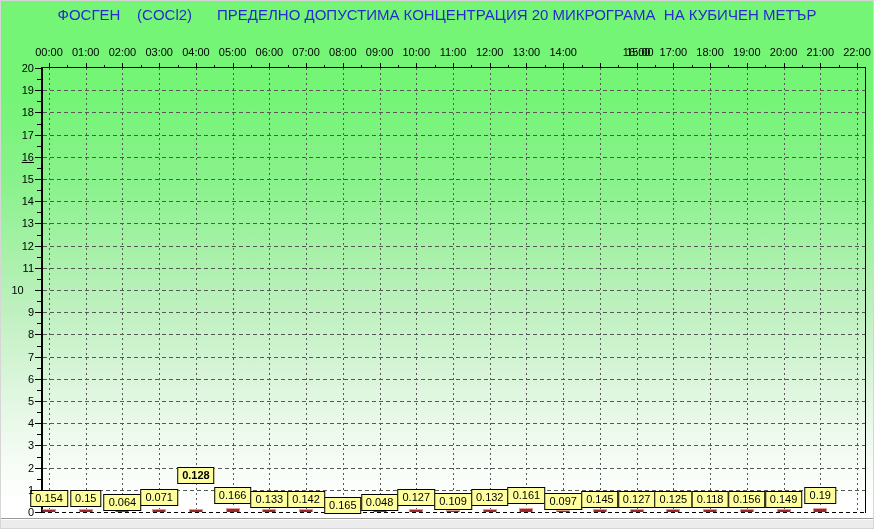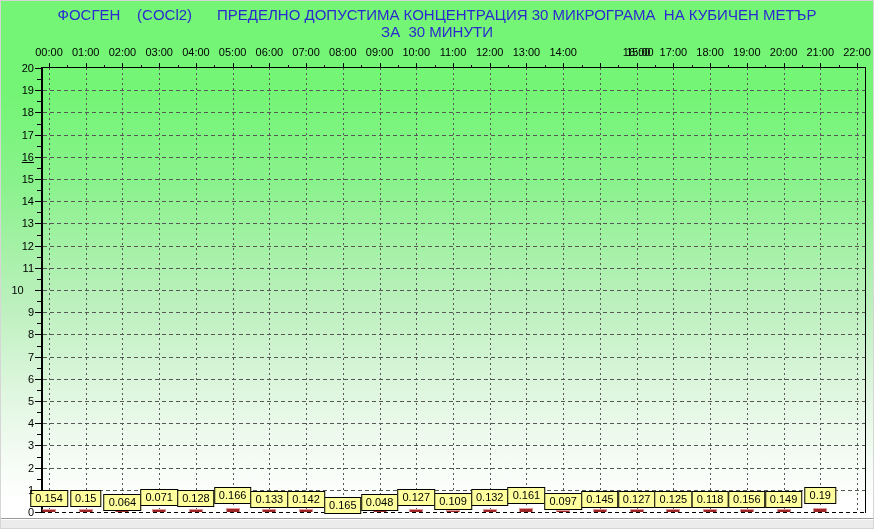--- a/index.html
+++ b/index.html
@@ -60,22 +60,21 @@
     color:#000; white-space:nowrap;
   }
   .bottom-groove { position:absolute; left:0; top:517px; width:874px; height:1px; background:#9a9a9a; }
   .bottom-groove-hl { position:absolute; left:0; top:518px; width:874px; height:1px; background:#ffffff; }
   .bottom-strip { position:absolute; left:0; top:519px; width:874px; height:10px; background:#ECECEC; }
 </style>
 </head>
 <body>
 
 <div class="screen">
-  <div class="title-line title-1">ФОСГЕН    (COCl2)      ПРЕДЕЛНО ДОПУСТИМА КОНЦЕНТРАЦИЯ 30 МИКРОГРАМА  НА КУБИЧЕН МЕТЪР</div>
-  <div class="title-line title-2">ЗА  30 МИНУТИ</div>
+  <div class="title-line title-1">ФОСГЕН    (COCl2)      ПРЕДЕЛНО ДОПУСТИМА КОНЦЕНТРАЦИЯ 20 МИКРОГРАМА  НА КУБИЧЕН МЕТЪР</div>
 
   <div id="xlabels">
       <div class="xlabel" style="left: 48px;">00:00</div>
       <div class="xlabel" style="left: 84.7273px;">01:00</div>
       <div class="xlabel" style="left: 121.455px;">02:00</div>
       <div class="xlabel" style="left: 158.182px;">03:00</div>
       <div class="xlabel" style="left: 194.909px;">04:00</div>
       <div class="xlabel" style="left: 231.636px;">05:00</div>
       <div class="xlabel" style="left: 268.364px;">06:00</div>
       <div class="xlabel" style="left: 305.091px;">07:00</div>
@@ -254,21 +253,21 @@
       <div class="ytick" style="top: 445px;"></div>
       <div class="bar" style="left: 8px; top: 442px; height: 3px;"></div>
       <div class="value-box" style="left: 8px; top: 423px;">0.154</div>
       <div class="bar" style="left: 44.7273px; top: 442px; height: 3px;"></div>
       <div class="value-box" style="left: 44.7273px; top: 423px;">0.15</div>
       <div class="bar" style="left: 81.4545px; top: 443px; height: 2px;"></div>
       <div class="value-box" style="left: 81.4545px; top: 427px;">0.064</div>
       <div class="bar" style="left: 118.182px; top: 442px; height: 3px;"></div>
       <div class="value-box" style="left: 118.182px; top: 422px;">0.071</div>
       <div class="bar" style="left: 154.909px; top: 442px; height: 3px;"></div>
-      <div class="value-box" style="left: 154.909px; top: 423px;">0.128</div>
+      <div class="value-box" style="left: 154.909px; top: 400px; font-weight: bold;">0.128</div>
       <div class="bar" style="left: 191.636px; top: 441px; height: 4px;"></div>
       <div class="value-box" style="left: 191.636px; top: 420px;">0.166</div>
       <div class="bar" style="left: 228.364px; top: 442px; height: 3px;"></div>
       <div class="value-box" style="left: 228.364px; top: 424px;">0.133</div>
       <div class="bar" style="left: 265.091px; top: 442px; height: 3px;"></div>
       <div class="value-box" style="left: 265.091px; top: 424px;">0.142</div>
       <div class="bar" style="left: 301.818px; top: 441px; height: 4px;"></div>
       <div class="value-box" style="left: 301.818px; top: 430px;">0.165</div>
       <div class="bar" style="left: 338.545px; top: 443px; height: 2px;"></div>
       <div class="value-box" style="left: 338.545px; top: 427px;">0.048</div>

